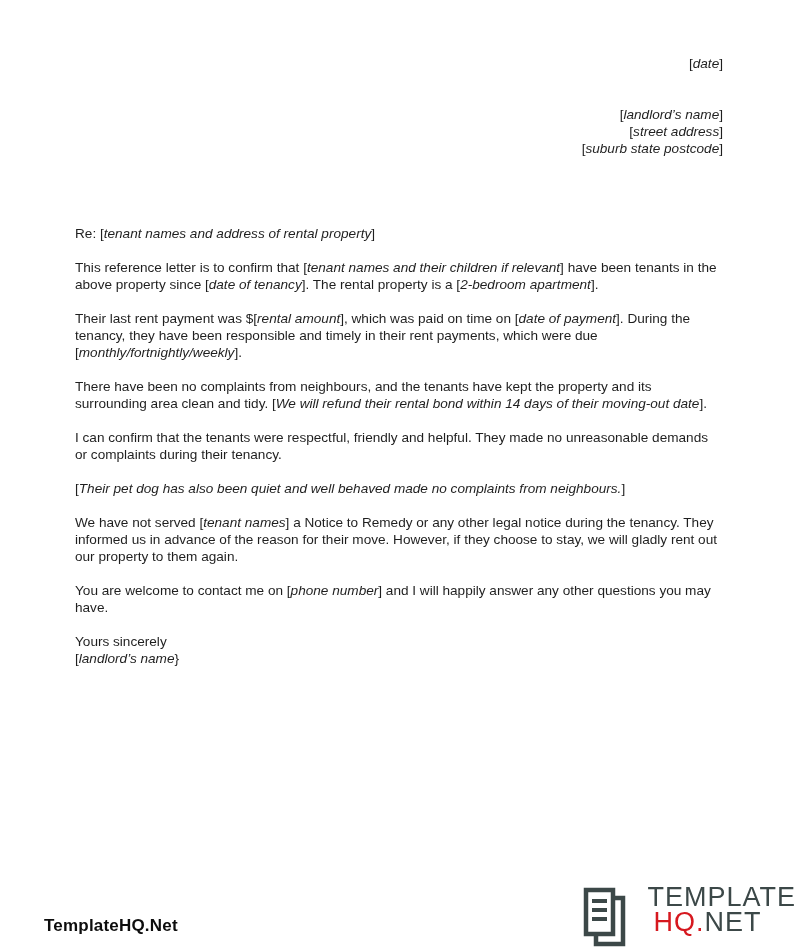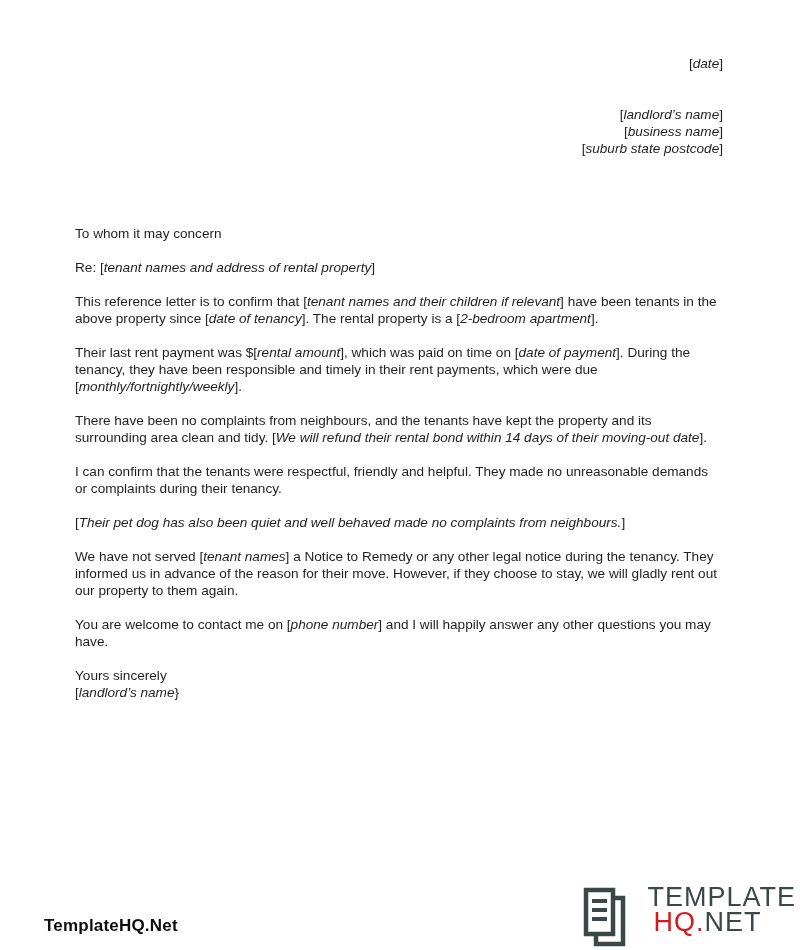--- a/index.html
+++ b/index.html
@@ -59,26 +59,25 @@
 </head>
 <body>
 
 <div class="page">
   <div class="letter">
 
     <div class="right-block date-line"><span>[</span><em>date</em><span>]</span></div>
 
     <div class="right-block sender-block">
         <div><span>[</span><em>landlord’s name</em><span>]</span></div>
-        <div><span>[</span><em>business name</em><span>]</span></div>
+        <div><span>[</span><em>street address</em><span>]</span></div>
         <div><span>[</span><em>suburb state postcode</em><span>]</span></div>
       </div>
 
     <div class="body-block">
-        <p><span>To whom it may concern</span></p>
         <p><span>Re: [</span><em>tenant names and address of rental property</em><span>]</span></p>
         <p><span>This reference letter is to confirm that [</span><em>tenant names and their children if relevant</em><span>] have been tenants in the above property since [</span><em>date of tenancy</em><span>]. The rental property is a [</span><em>2-bedroom apartment</em><span>].</span></p>
         <p><span>Their last rent payment was $[</span><em>rental amount</em><span>], which was paid on time on [</span><em>date of payment</em><span>]. During the tenancy, they have been responsible and timely in their rent payments, which were due [</span><em>monthly/fortnightly/weekly</em><span>].</span></p>
         <p><span>There have been no complaints from neighbours, and the tenants have kept the property and its surrounding area clean and tidy. [</span><em>We will refund their rental bond within 14 days of their moving-out date</em><span>].</span></p>
         <p><span>I can confirm that the tenants were respectful, friendly and helpful. They made no unreasonable demands or complaints during their tenancy.</span></p>
         <p><span>[</span><em>Their pet dog has also been quiet and well behaved made no complaints from neighbours.</em><span>]</span></p>
         <p><span>We have not served [</span><em>tenant names</em><span>] a Notice to Remedy or any other legal notice during the tenancy. They informed us in advance of the reason for their move. However, if they choose to stay, we will gladly rent out our property to them again.</span></p>
         <p><span>You are welcome to contact me on [</span><em>phone number</em><span>] and I will happily answer any other questions you may have.</span></p>
         <p><span>Yours sincerely</span></p>
       </div>

